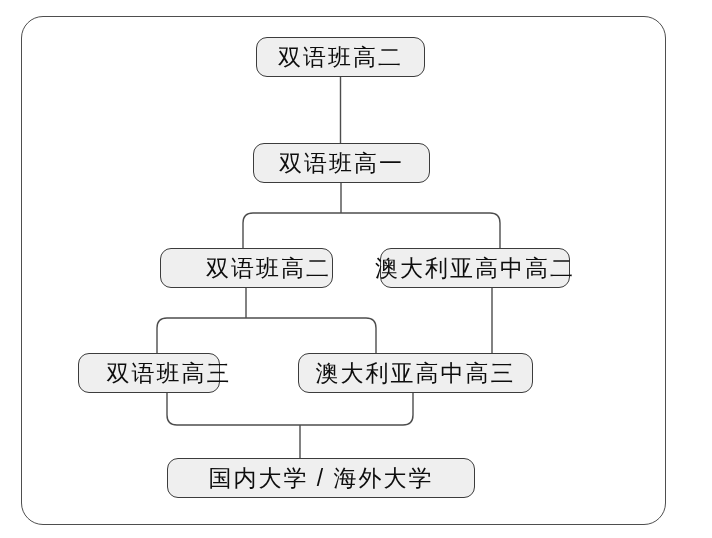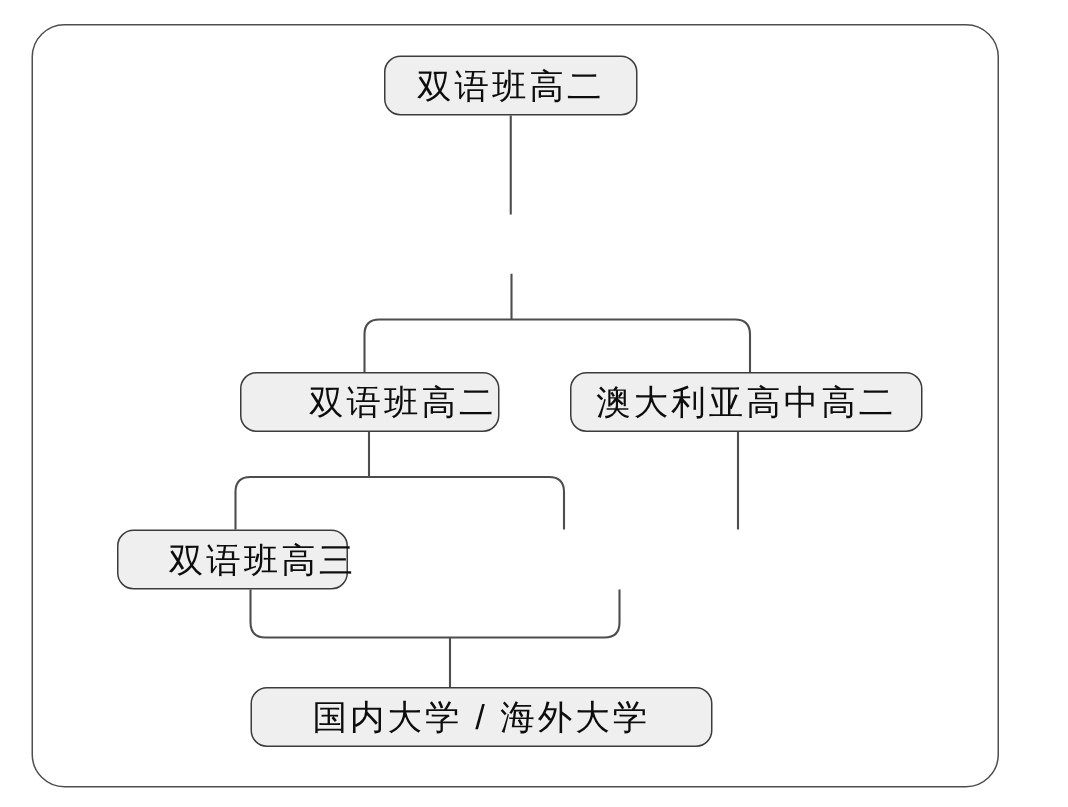--- a/index.html
+++ b/index.html
@@ -75,23 +75,25 @@
 
     <path d="M492 288 L492 353"></path>
 
     <path d="M167 393 L167 415 Q167 425 177 425 L403 425 Q413 425 413 415 L413 393"></path>
 
     <path d="M300 425 L300 458"></path>
   </svg>
 
   <div class="node" style="left:256px; top:37px;  width:169px;">双语班高二</div>
 
+  <div class="node" style="left:253px; top:143px; width:177px;">双语班高一</div>
 
   <div class="node" style="left:160px; top:248px; width:173px;padding-left:44px;">双语班高二</div>
 
-  <div class="node" style="left:380px; top:248px; width:235px;">澳大利亚高中高二</div>
+  <div class="node" style="left:380px; top:248px; width:190px;">澳大利亚高中高二</div>
 
-  <div class="node" style="left:78px;  top:353px; width:154px;padding-left:40px;">双语班高三</div>
+  <div class="node" style="left:78px;  top:353px; width:142px;padding-left:40px;">双语班高三</div>
 
+  <div class="node" style="left:298px; top:353px; width:235px;">澳大利亚高中高三</div>
 
   <div class="node" style="left:167px; top:458px; width:308px;text-align:right;">国内大学 / 海外大学</div>
 
 </div>
 
 </body></html>

